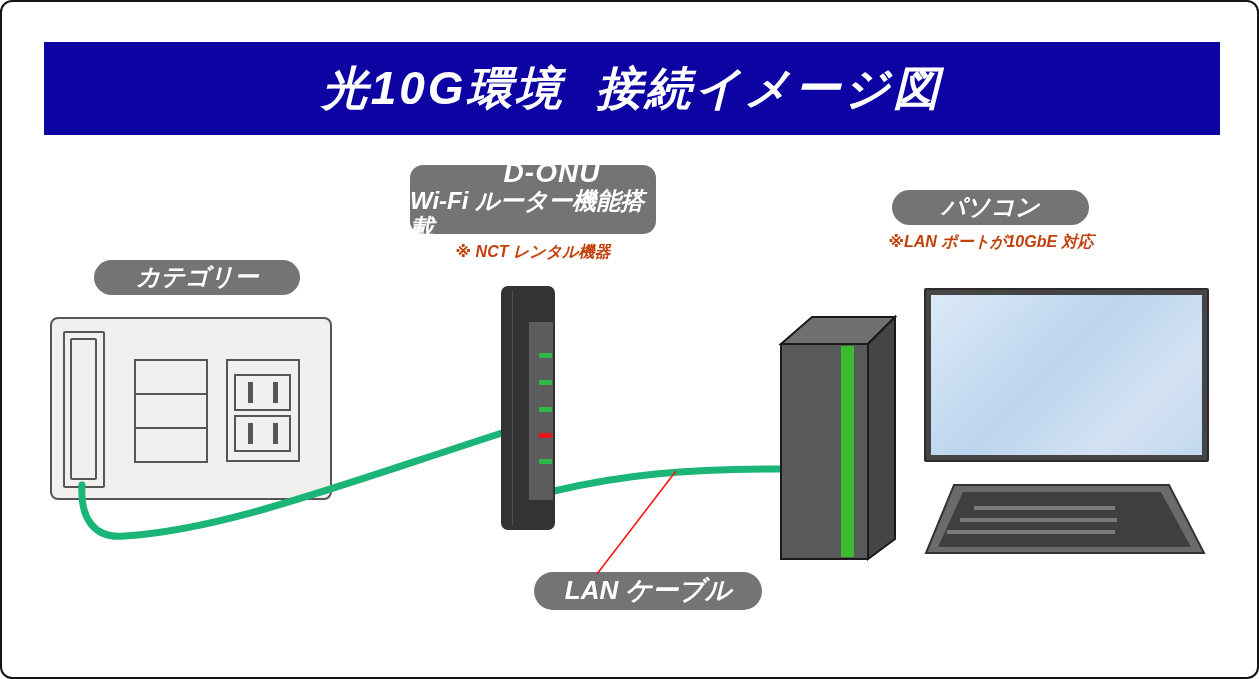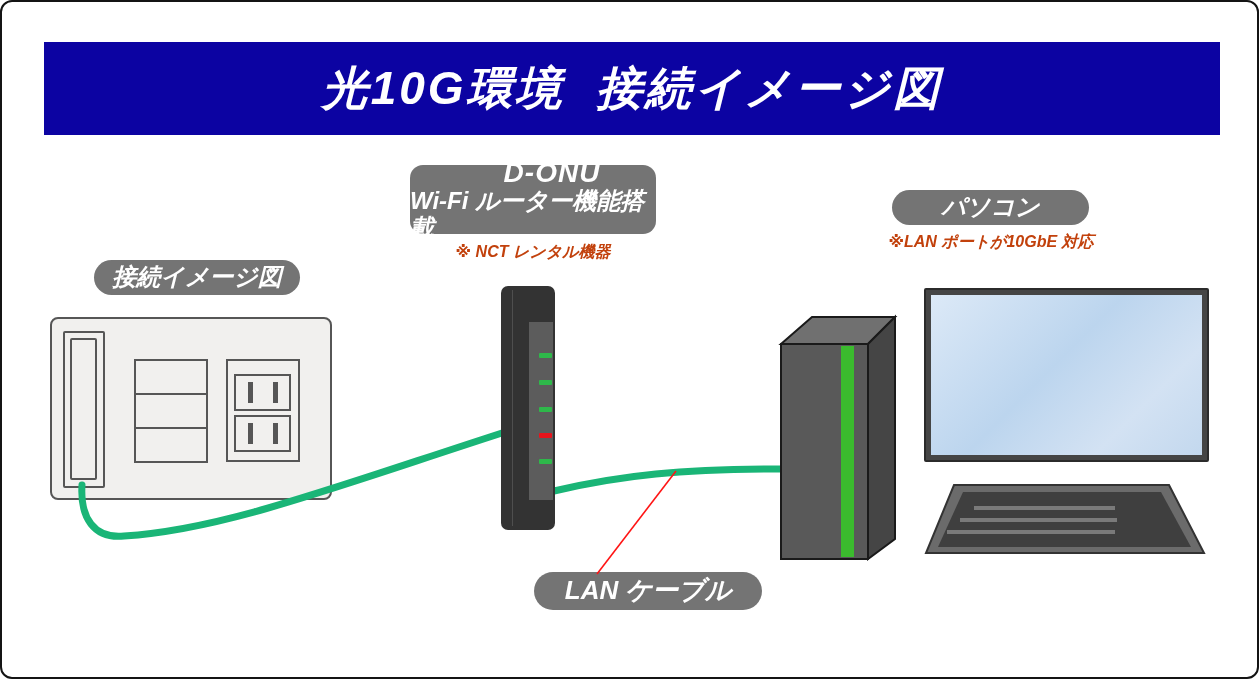--- a/index.html
+++ b/index.html
@@ -53,21 +53,21 @@
 </head>
 <body>
 
 <div class="canvas">
 
   <div class="banner" style="background: rgb(12, 3, 162);">
     <div class="banner-title">光10G環境  接続イメージ図</div>
   </div>
 
   <div class="pill pill-outlet" style="background: rgb(116, 116, 116);">
-    <span>接続イメージ図</span>
+    <span>カテゴリー</span>
   </div>
 
   <div class="plate">
     <div class="slot-outer">
       <div class="slot-inner"></div>
     </div>
     <div class="mid-stack">
       <div class="mid-row"></div>
       <div class="mid-row"></div>
       <div class="mid-row"></div>

